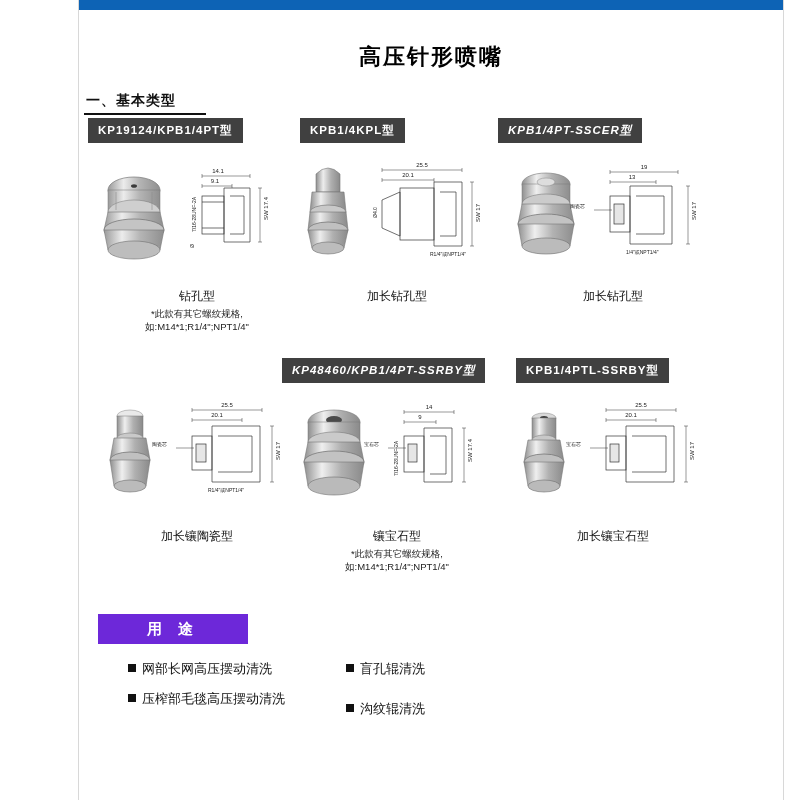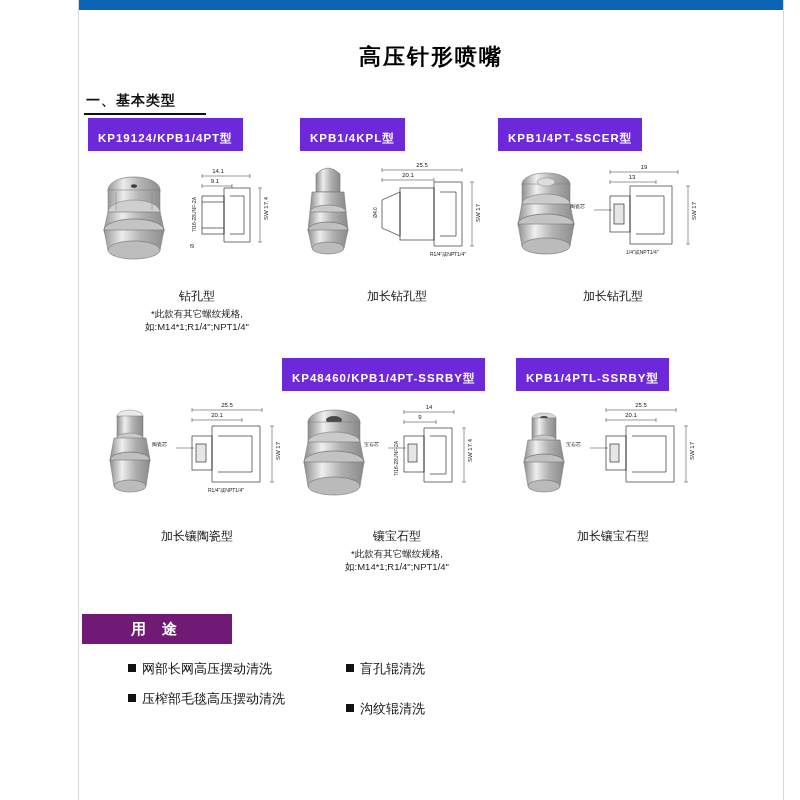--- a/index.html
+++ b/index.html
@@ -93,33 +93,33 @@
     top: 0;
     width: 230px;
     height: 240px;
   }
   .cell.c1 { left: 4px; }
   .cell.c2 { left: 204px; }
   .cell.c3 { left: 420px; }
 
   .badge {
     display: inline-block;
-    background: #6d28d9;
+    background: #404040;
     color: #fff;
     font-size: 11.5px;
     font-weight: bold;
     letter-spacing: 1px;
-    padding: 13px 10px 5px 10px;
+    padding: 5px 10px 5px 10px;
     white-space: nowrap;
     position: absolute;
     top: 0;
   }
   .badge.b-left { left: 6px; }
   .badge.b-mid { left: 18px; }
-  .badge.b-wide { left: 0px; }
+  .badge.b-wide { left: 0px; font-style: italic; }
 
   .art {
     position: absolute;
     top: 34px;
     left: 0;
     width: 230px;
     height: 130px;
   }
   .caption {
     position: absolute;
@@ -137,25 +137,25 @@
     width: 230px;
     text-align: center;
     font-size: 9.5px;
     color: #222;
     line-height: 13px;
   }
 
   
   .usage-badge {
     position: absolute;
-    left: 4px;
+    left: 20px;
     top: 604px;
     width: 150px;
     height: 30px;
-    background: #701a75;
+    background: #6d28d9;
     color: #fff;
     font-size: 15px;
     font-weight: bold;
     letter-spacing: 6px;
     display: flex;
     align-items: center;
     justify-content: center;
   }
   .usage-list {
     position: absolute;

